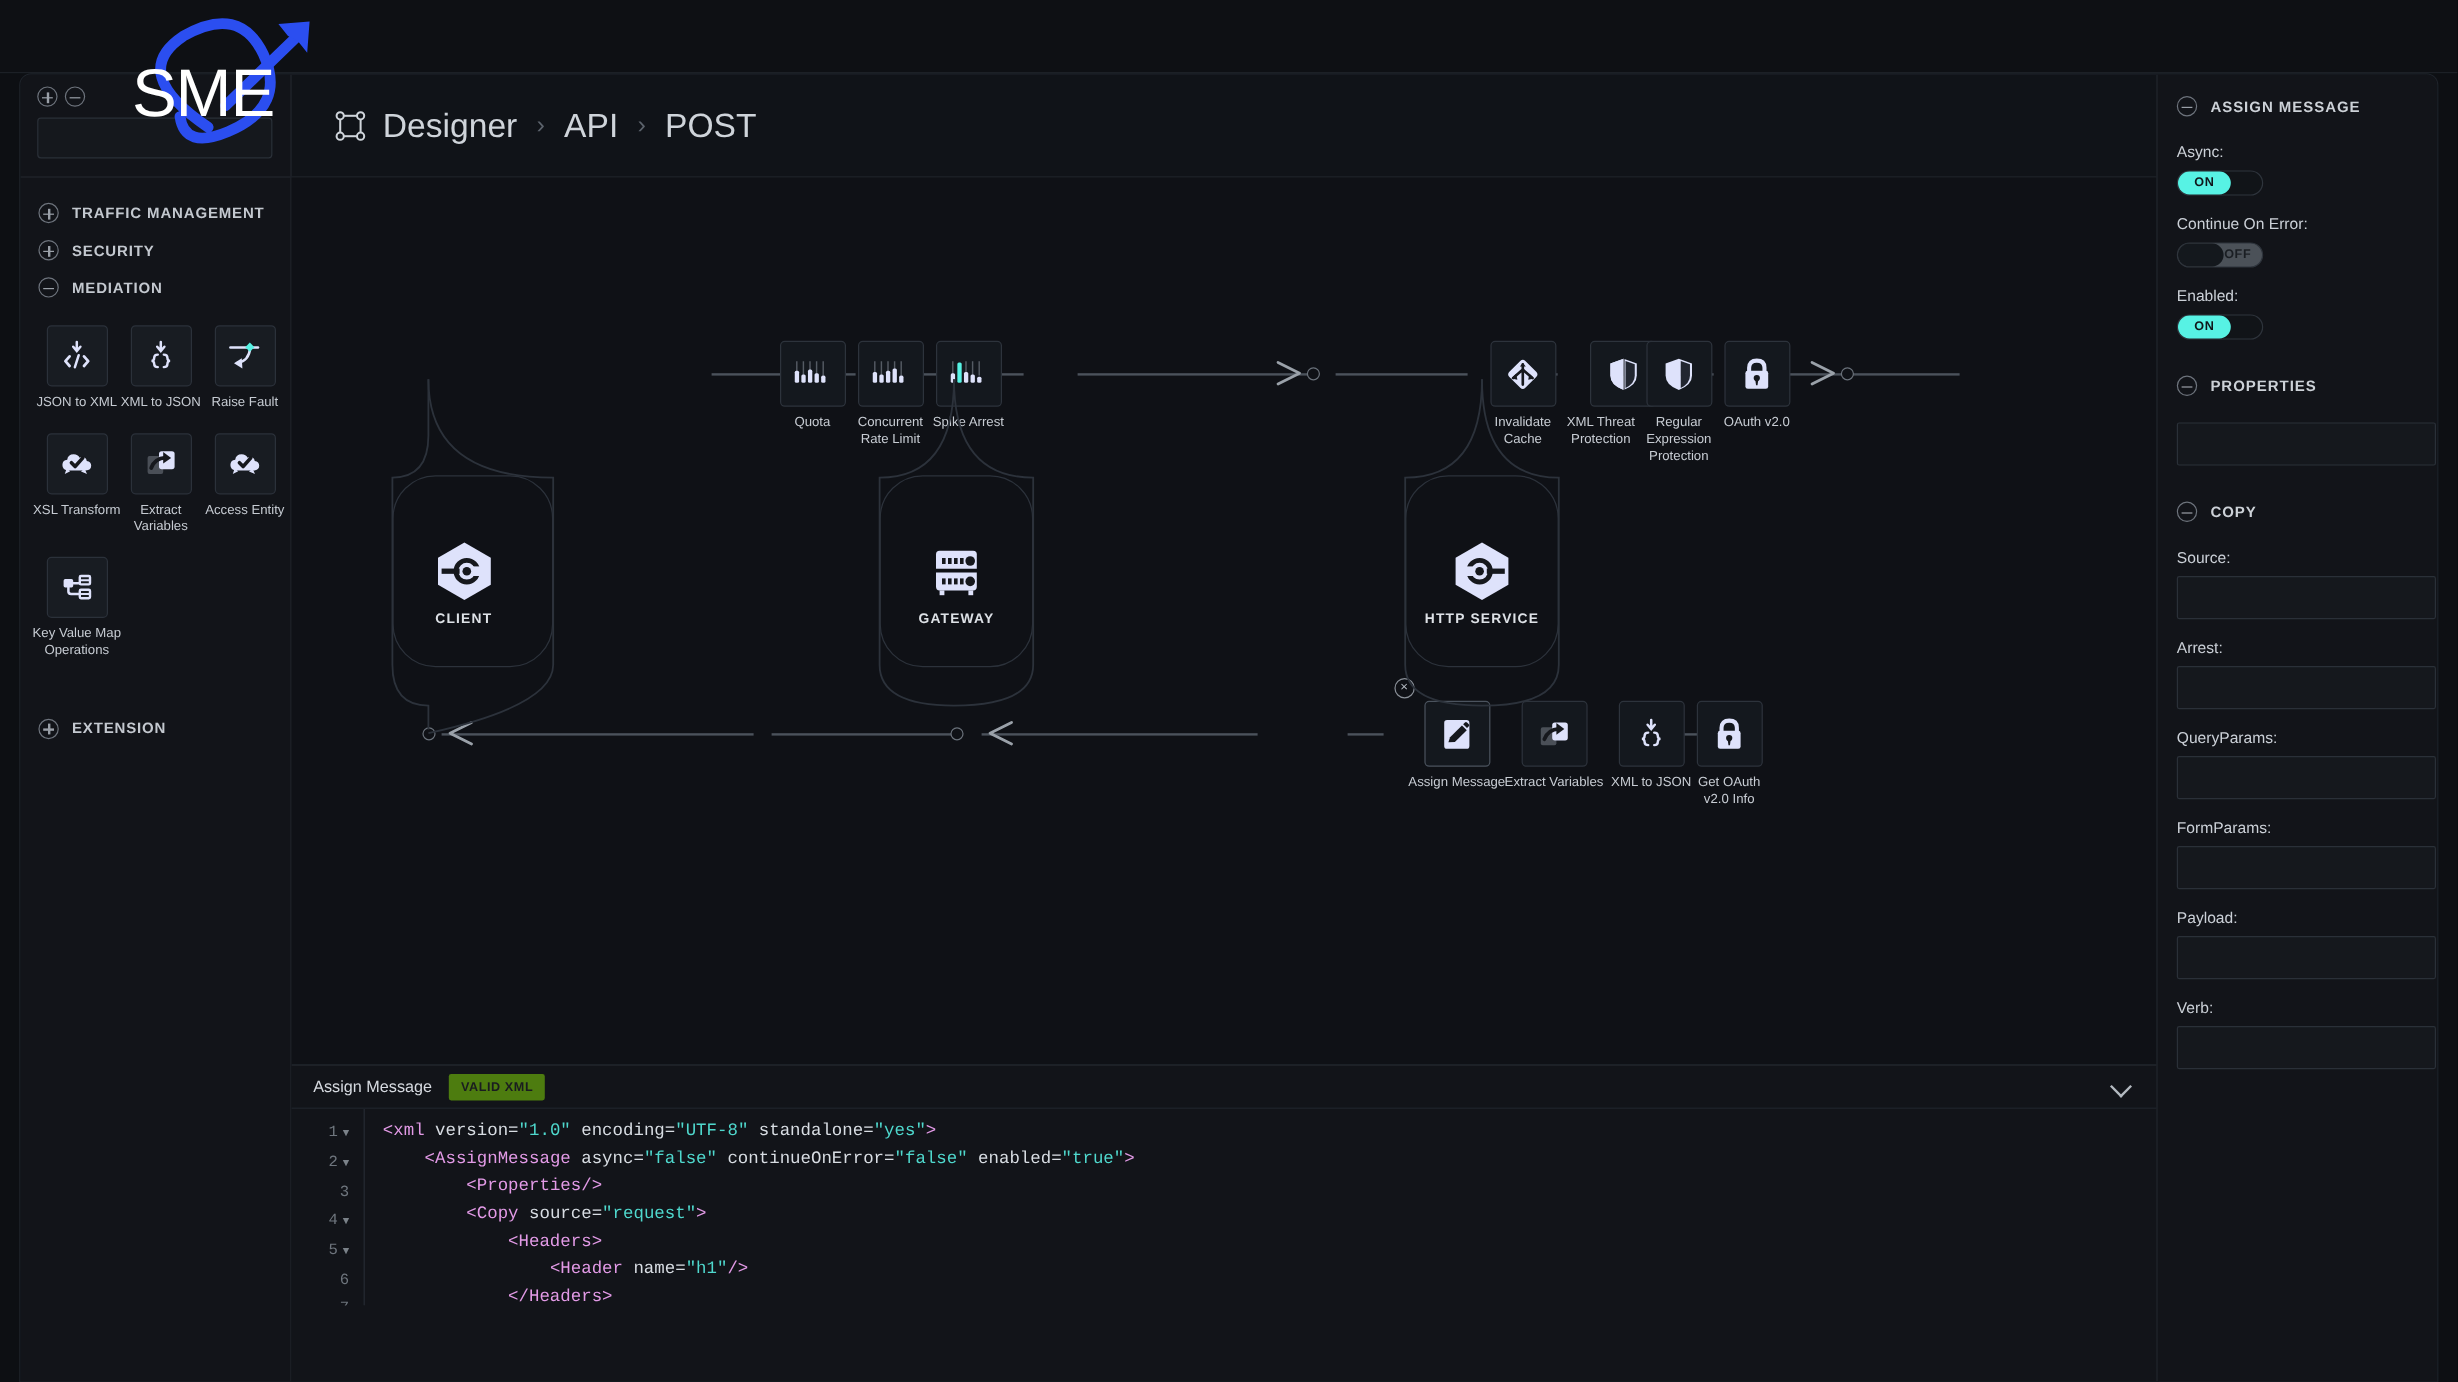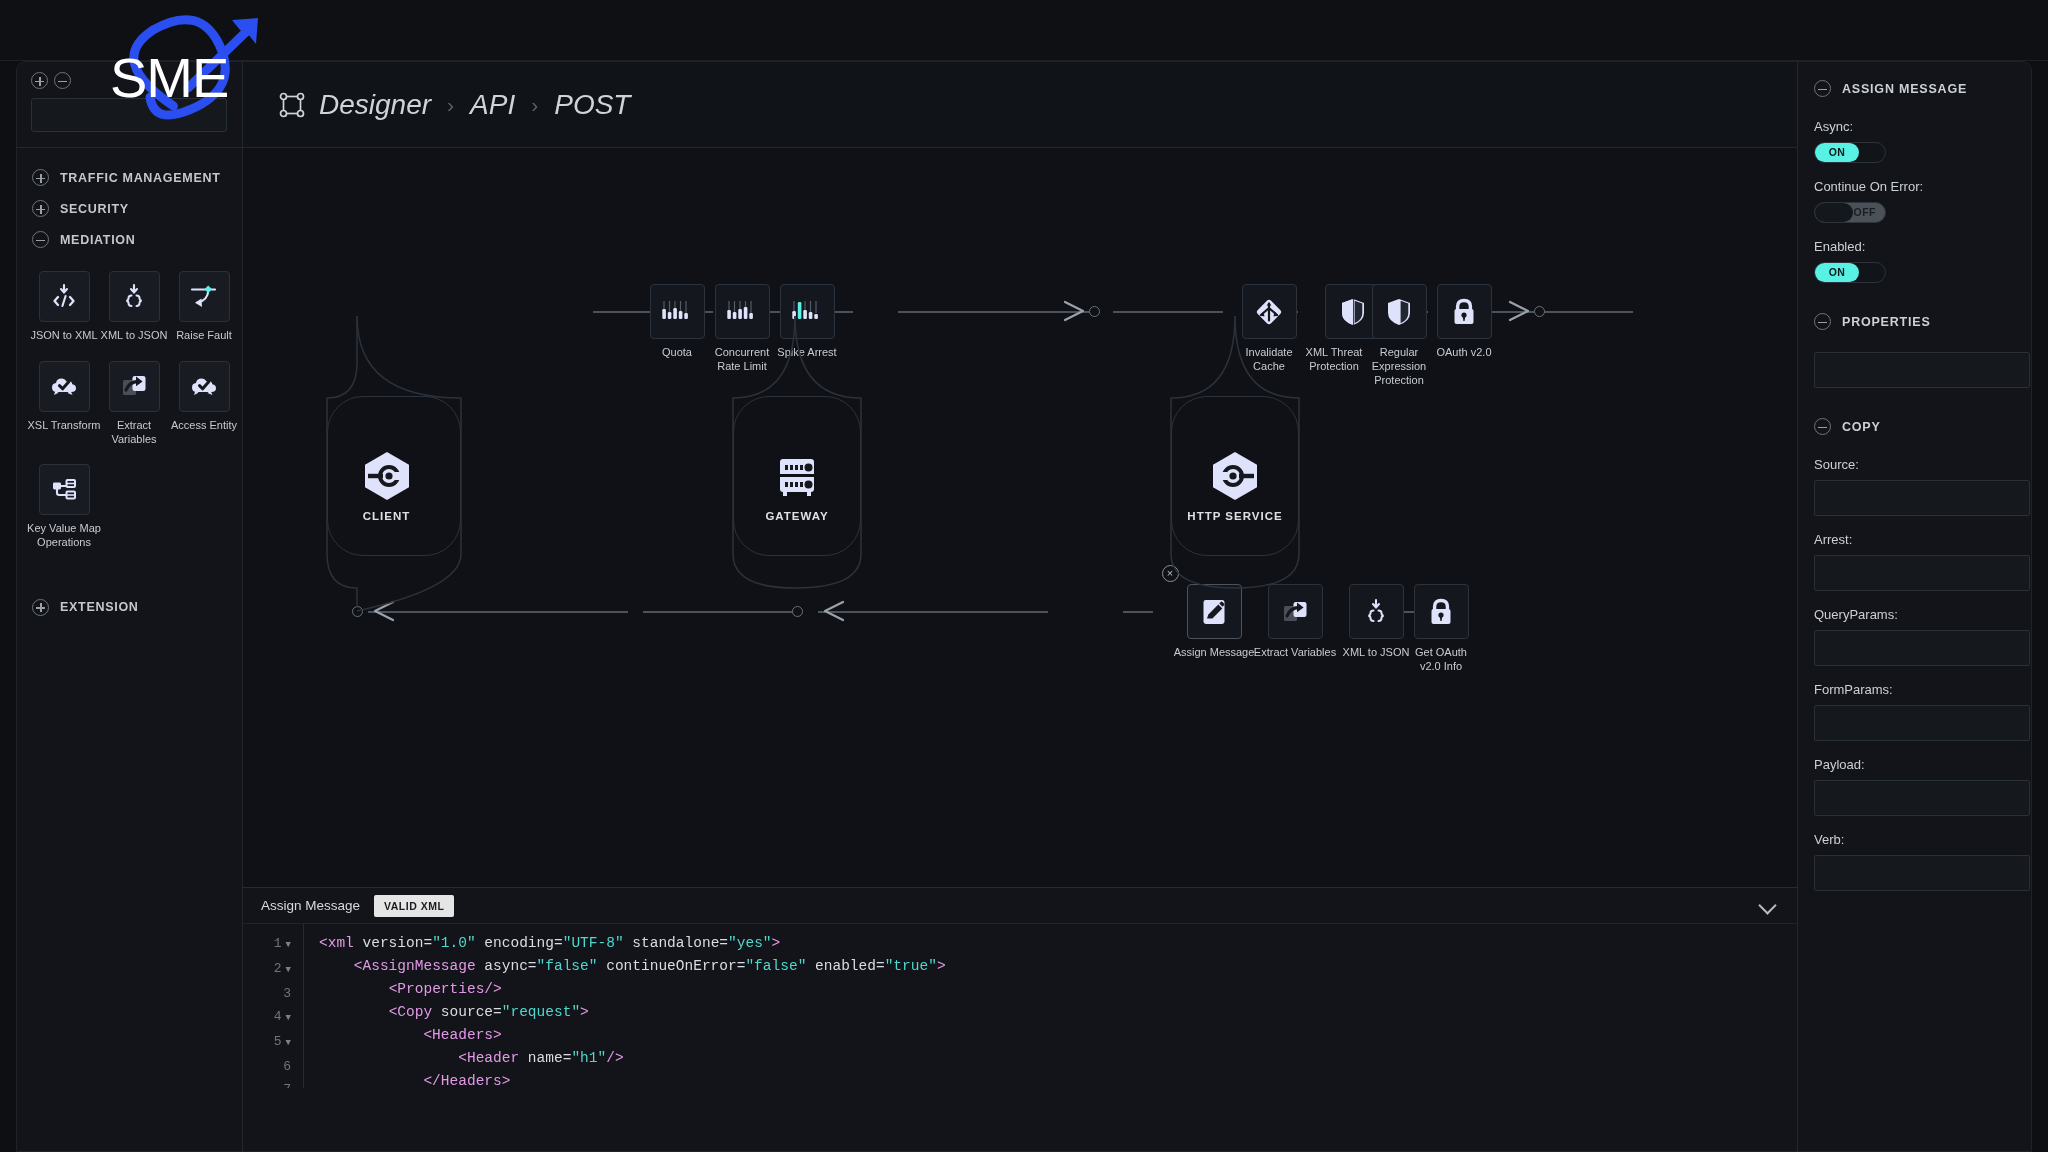--- a/index.html
+++ b/index.html
@@ -106,21 +106,21 @@
     text-align: center; line-height: 1.25; width: 74px;
   }
 
   
   .crumbbar {
     position: absolute; left: 226px; top: 0;
     width: 1556px; height: 86px;
     border-bottom: 1px solid #22272e;
     display: flex; align-items: center; padding-left: 36px; gap: 16px;
   }
-  .crumb { font-size: 28px; color: #cfd4da; cursor: pointer; font-style: italic; }
+  .crumb { font-size: 28px; color: #cfd4da; cursor: pointer; }
   .crumb.first { display: flex; align-items: center; gap: 14px; }
   .crumb-sep { color: #5c636c; font-size: 21px; }
 
   
   .canvas {
     position: absolute; left: 226px; top: 86px;
     width: 1556px; height: 1004px;
     background: #0f1116;
   }
 
@@ -167,21 +167,21 @@
     width: 1556px; height: 264px;
     background: #121419; border-top: 1px solid #262b33;
   }
   .drawer-tabs {
     height: 36px; display: flex; align-items: center;
     padding-left: 18px; gap: 14px;
     border-bottom: 1px solid #20252c;
   }
   .dtab { font-size: 13.5px; color: #d6dae0; cursor: pointer; }
   .valid-pill {
-    background: #e5e5e5; color: #1a1c20;
+    background: #4d7c0f; color: #1a1c20;
     font-size: 10.5px; font-weight: bold; letter-spacing: 0.5px;
     padding: 5px 10px; border-radius: 2px; cursor: pointer;
   }
   .chev-dn {
     position: absolute; right: 24px; top: 9px;
     width: 15px; height: 15px; cursor: pointer;
   }
   .chev-dn::before {
     content: ""; position: absolute; left: 1px; top: 2px;
     width: 11px; height: 11px;

